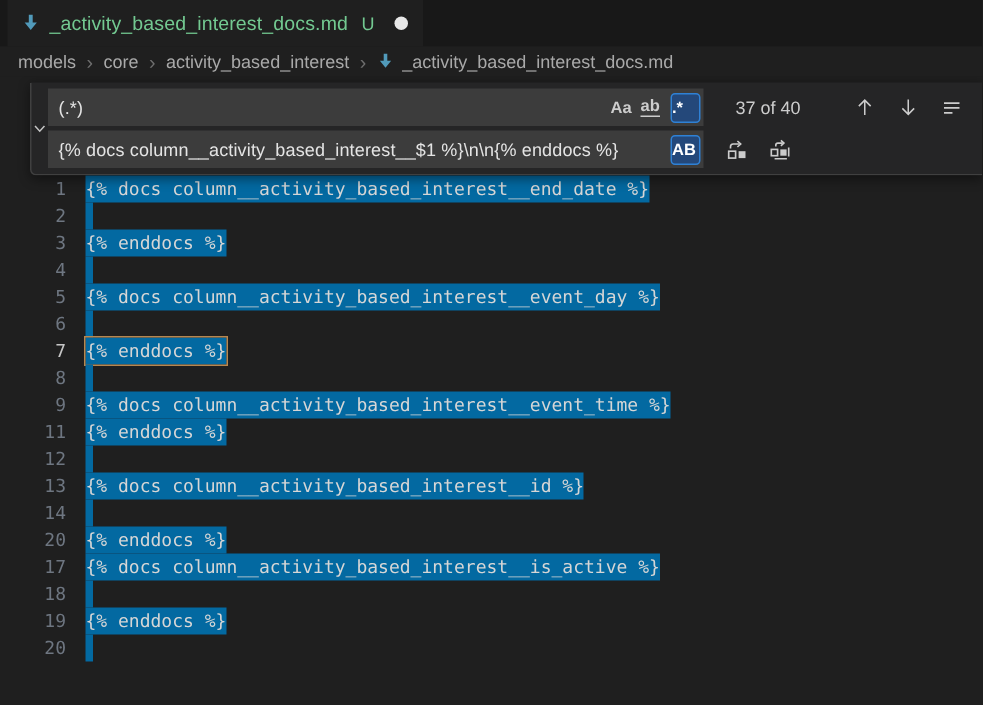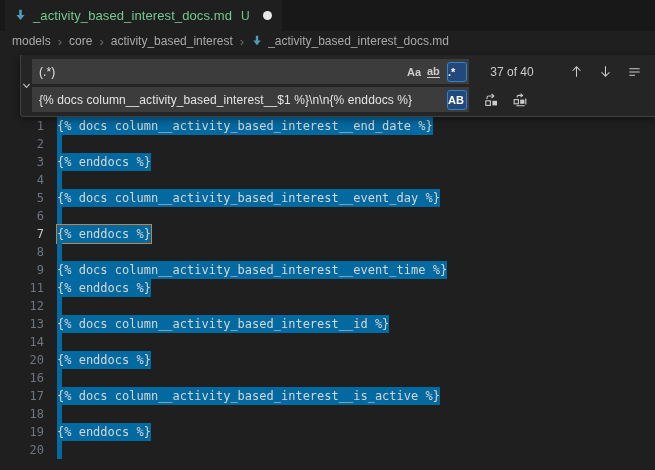--- a/index.html
+++ b/index.html
@@ -213,19 +213,18 @@
       <div class="line"><div class="ln">5</div><div class="lt"><span class="match">{% docs column__activity_based_interest__event_day %}</span></div></div>
       <div class="line"><div class="ln">6</div><div class="lt"><span class="match strip"></span></div></div>
       <div class="line"><div class="ln active">7</div><div class="lt"><span class="match current">{% enddocs %}</span></div></div>
       <div class="line"><div class="ln">8</div><div class="lt"><span class="match strip"></span></div></div>
       <div class="line"><div class="ln">9</div><div class="lt"><span class="match">{% docs column__activity_based_interest__event_time %}</span></div></div>
       <div class="line"><div class="ln">11</div><div class="lt"><span class="match">{% enddocs %}</span></div></div>
       <div class="line"><div class="ln">12</div><div class="lt"><span class="match strip"></span></div></div>
       <div class="line"><div class="ln">13</div><div class="lt"><span class="match">{% docs column__activity_based_interest__id %}</span></div></div>
       <div class="line"><div class="ln">14</div><div class="lt"><span class="match strip"></span></div></div>
       <div class="line"><div class="ln">20</div><div class="lt"><span class="match">{% enddocs %}</span></div></div>
-      <div class="line"><div class="ln">16</div><div class="lt"><span class="match strip"></span></div></div>
       <div class="line"><div class="ln">17</div><div class="lt"><span class="match">{% docs column__activity_based_interest__is_active %}</span></div></div>
       <div class="line"><div class="ln">18</div><div class="lt"><span class="match strip"></span></div></div>
       <div class="line"><div class="ln">19</div><div class="lt"><span class="match">{% enddocs %}</span></div></div>
       <div class="line"><div class="ln">20</div><div class="lt"><span class="match strip"></span></div></div>
     </div>
 </div>
 
 </body></html>

